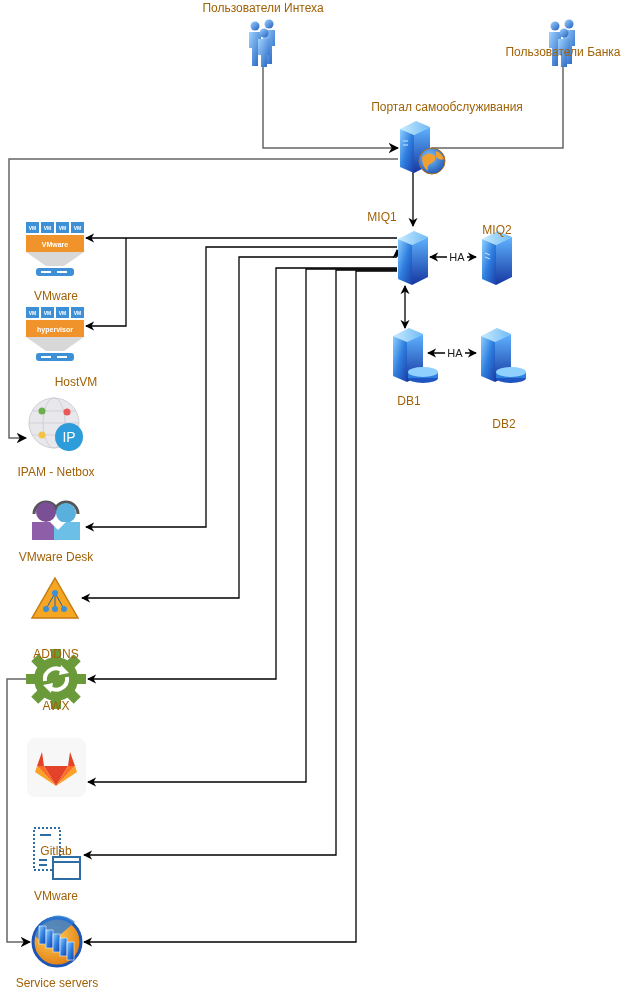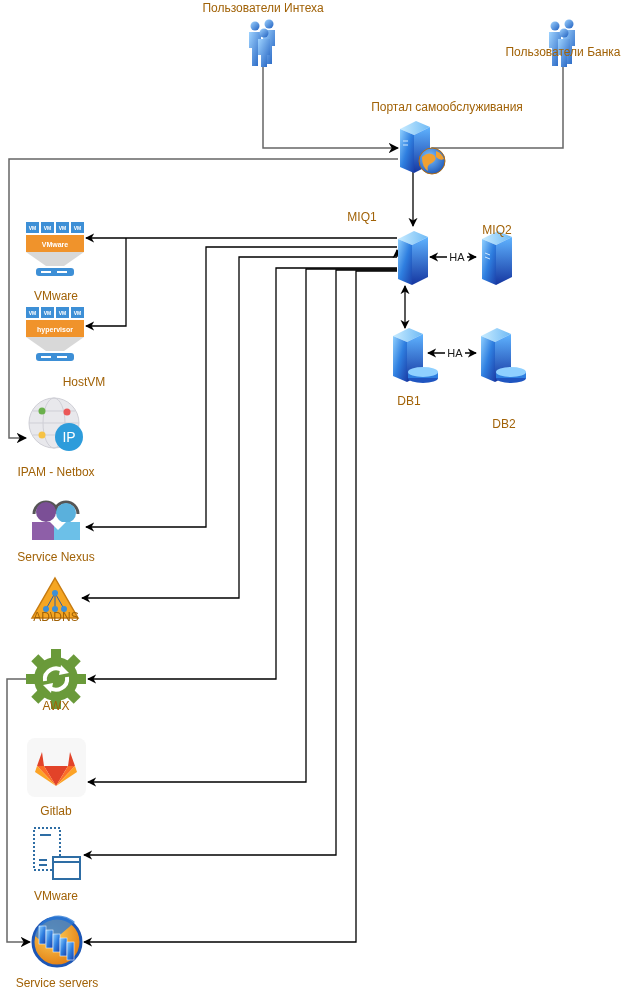--- a/index.html
+++ b/index.html
@@ -264,25 +264,25 @@
     </g>
   </g>
 
   <text x="457" y="261" font-size="11" text-anchor="middle" fill="#1a1a1a" font-family="Liberation Sans, sans-serif">HA</text>
   <text x="455" y="357" font-size="11" text-anchor="middle" fill="#1a1a1a" font-family="Liberation Sans, sans-serif">HA</text>
 </svg>
 
 <div class="lbl" style="left:263px; top:1px;">Пользователи Интеха</div>
 <div class="lbl" style="left:563px; top:1px;margin-top:44px;">Пользователи Банка</div>
 <div class="lbl" style="left:403px; top:100px;margin-left:44px;">Портал самообслуживания</div>
-<div class="lbl" style="left:362px; top:210px;">MIQ1</div>
+<div class="lbl" style="left:382px; top:210px;">MIQ1</div>
 <div class="lbl" style="left:497px; top:223px;">MIQ2</div>
 <div class="lbl" style="left:409px; top:394px;text-align:right;">DB1</div>
 <div class="lbl" style="left:504px; top:417px;">DB2</div>
 <div class="lbl" style="left:56px; top:289px;">VMware</div>
-<div class="lbl" style="left:64px; top:375px;padding-left:40px;">HostVM</div>
+<div class="lbl" style="left:56px; top:375px;padding-left:40px;">HostVM</div>
 <div class="lbl" style="left:56px; top:465px;">IPAM - Netbox</div>
-<div class="lbl" style="left:56px; top:550px;">Service Nexus</div>
-<div class="lbl" style="left:56px; top:610px;">AD\DNS</div>
+<div class="lbl" style="left:56px; top:550px;">VMware Desk</div>
+<div class="lbl" style="left:56px; top:647px;">AD\DNS</div>
 <div class="lbl" style="left:56px; top:699px;">AWX</div>
-<div class="lbl" style="left:56px; top:804px;">Gitlab</div>
+<div class="lbl" style="left:56px; top:844px;">Gitlab</div>
 <div class="lbl" style="left:56px; top:889px;">VMware</div>
 <div class="lbl" style="left:57px; top:976px;">Service servers</div>
 
 </body></html>

